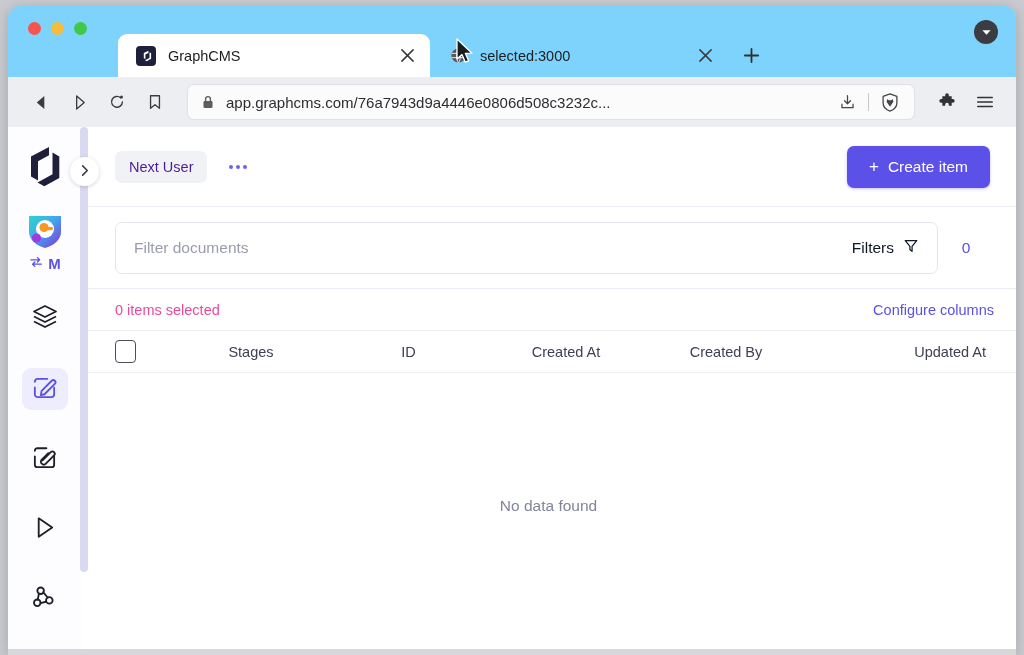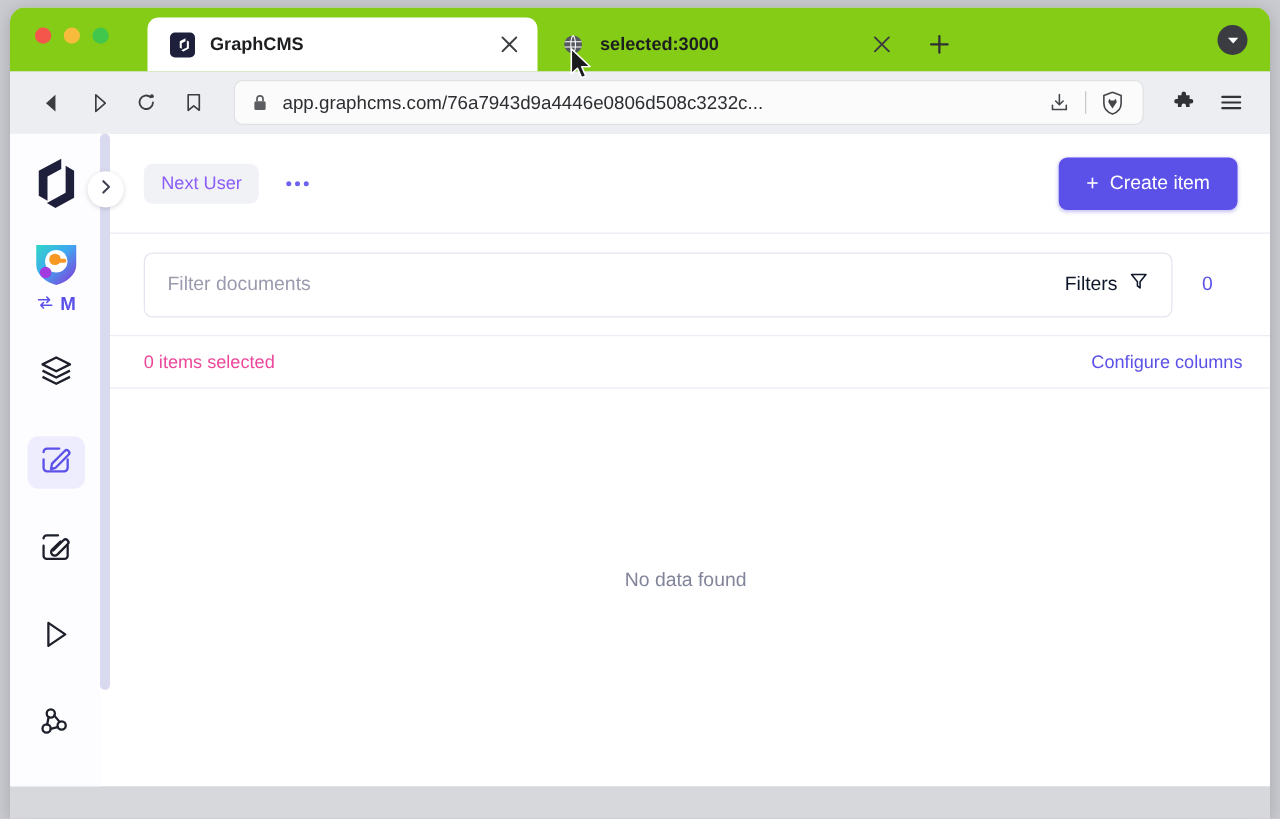--- a/index.html
+++ b/index.html
@@ -17,25 +17,24 @@
     width: 1008px; height: 649px;
     background: #d6d8dc;
     border-radius: 12px 12px 0 0;
     overflow: hidden;
     box-shadow: 0 2px 14px rgba(0,0,0,.18);
   }
 
   
   .tabstrip {
     position: relative;
-    height: 51px;
-    background: #84cc16;
+    height: 71px;
+    background: #7dd3fc;
     display: flex;
     align-items: flex-end;
-    font-weight: bold;
   }
   .traffic {
     position: absolute; left: 20px; top: 16px;
     display: flex; gap: 10px; align-items: center;
   }
   .dot { width: 13px; height: 13px; border-radius: 50%; }
   .dot.red { background: #f5564c; }
   .dot.yellow { background: #f8bc3c; }
   .dot.green { background: #41c84c; }
 
@@ -165,21 +164,21 @@
   
   .main { flex: 1 1 auto; display: flex; flex-direction: column; min-width: 0; }
 
   .topbar {
     height: 80px; flex: 0 0 80px;
     display: flex; align-items: center;
     padding: 0 26px 0 34px;
     border-bottom: 1px solid #ecedf4;
   }
   .model-chip {
-    background: #f1f2f6; color: #8b5cf6;
+    background: #f1f2f6; color: #4c1d95;
     font-size: 14.5px;
     padding: 8px 14px; border-radius: 7px;
   }
   .more-dots { display: flex; gap: 3px; margin-left: 22px; }
   .more-dots i { width: 4px; height: 4px; border-radius: 50%; background: #6d62ef; display: block; }
   .spacer { flex: 1 1 auto; }
   .create-btn {
     background: #5b50e8; color: #ffffff;
     font-size: 15.5px;
     height: 42px; padding: 0 22px;
@@ -507,20 +506,30 @@
         </div>
         <div class="filter-count">0</div>
       </div>
 
       <div class="selrow">
         <span class="sel-text">0 items selected</span>
         <span class="spacer"></span>
         <span class="config-link">Configure columns</span>
       </div>
 
+      <div class="theadrow">
+        <span class="th-check">
+          <span class="chkbox"></span>
+        </span>
+        <span class="th th-stages">Stages</span>
+        <span class="th th-id">ID</span>
+        <span class="th th-createdat">Created At</span>
+        <span class="th th-createdby">Created By</span>
+        <span class="th th-updatedat">Updated At</span>
+      </div>
 
       <div class="tbody">
         <span>No data found</span>
       </div>
     </div>
   </div>
 </div>
 
 <div class="cursor">
   <svg width="20" height="27" viewBox="0 0 20 27">

